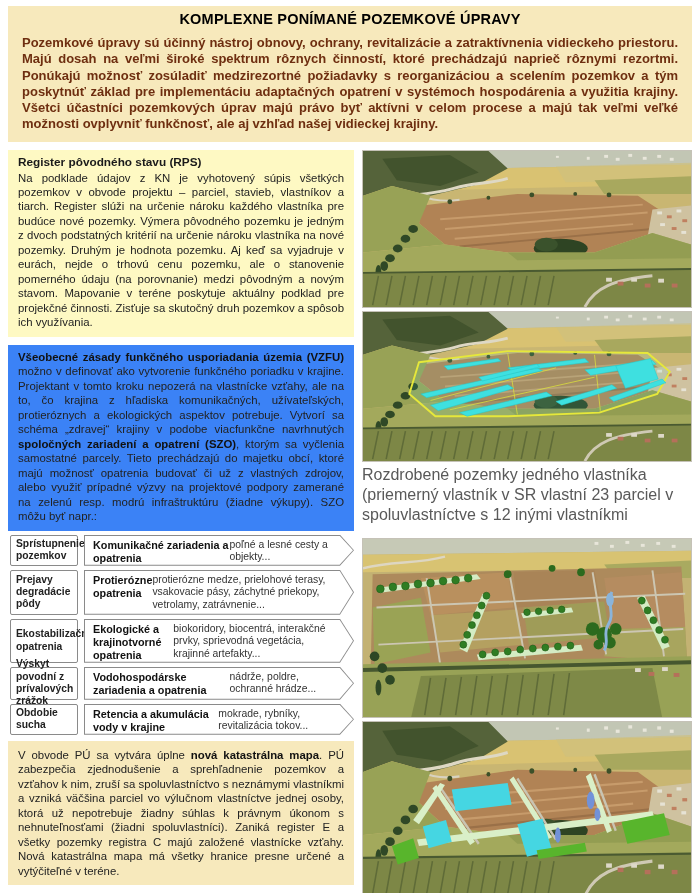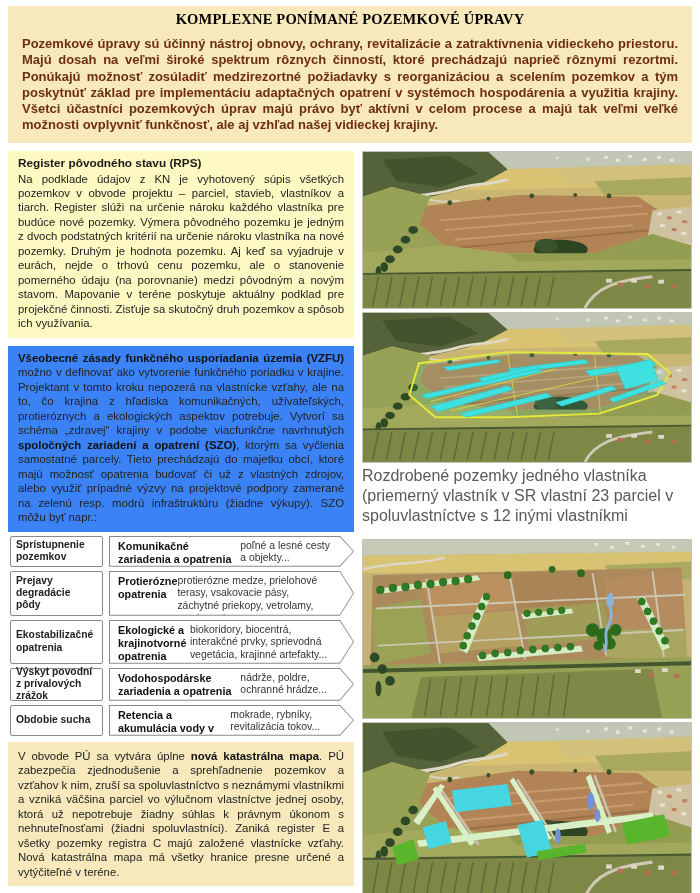--- a/index.html
+++ b/index.html
@@ -2,39 +2,39 @@
 <html><head>
 <meta charset="utf-8">
 <style>
   * { margin:0; padding:0; box-sizing:border-box; }
   html,body { background:#ffffff; }
   body { width:700px; height:893px; font-family:"Liberation Sans","DejaVu Sans",sans-serif; color:#1a1a1a; }
   .page { position:relative; width:700px; height:893px; padding:6px 8px; overflow:hidden; background:#ffffff; }
 
   
   .header-block { background:#f7e9bc; padding:5px 14px 9px 14px; }
-  .doc-title { text-align:center; font-weight:bold; font-size:14.5px; letter-spacing:0.2px; color:#000; margin-bottom:7px;font-family:Liberation Serif, serif; }
+  .doc-title { text-align:center; font-weight:bold; font-size:14.5px; letter-spacing:0.2px; color:#000; margin-bottom:7px; }
   .intro { font-size:13px; font-weight:bold; color:#6e2e10; text-align:justify; line-height:1.25;margin-top:8px; }
 
   
   .columns { display:flex; gap:8px; margin-top:8px; }
   .col-l { width:346px; flex:none; }
   .col-r { width:330px; flex:none; }
 
   .section { padding:5px 10px 7px 10px; margin-bottom:8px; }
   .section.gray { background:#fef9c3; }
   .section.green { background:#3b82f6; margin-bottom:4px; }
   .sec-heading { font-weight:bold; font-size:11.8px; margin-bottom:2px; }
   .body-text { font-size:11.4px; line-height:1.27; text-align:justify; color:#222; }
   .body-text b { color:#111; }
 
   
   .szo-table { margin:2px 0 6px 2px; }
   .szo-row { display:flex; gap:6px; margin-bottom:4px; align-items:stretch; }
-  .szo-left { width:93px; flex:none; border:1px solid #8a8a8a; border-radius:2px; background:#fff;
+  .szo-left { width:68px; flex:none; border:1px solid #8a8a8a; border-radius:2px; background:#fff;
               font-size:10.3px; font-weight:bold; line-height:1.2; display:flex; align-items:center;
               padding:3px 5px; color:#222; }
   .szo-arrow-outer { flex:1; background:#8a8a8a;
       clip-path:polygon(0 0, calc(100% - 14px) 0, 100% 50%, calc(100% - 14px) 100%, 0 100%); position:relative; }
   .szo-arrow-inner { position:absolute; inset:1px; background:#ffffff;
       clip-path:polygon(0 0, calc(100% - 13.4px) 0, 100% 50%, calc(100% - 13.4px) 100%, 0 100%);
       padding:3px 20px 3px 8px; display:flex; flex-direction:row; justify-content:center; }
   .szo-title { font-weight:bold; font-size:10.8px; line-height:1.22; color:#111; }
   .szo-desc { font-size:10.4px; line-height:1.22; color:#333; }
 

